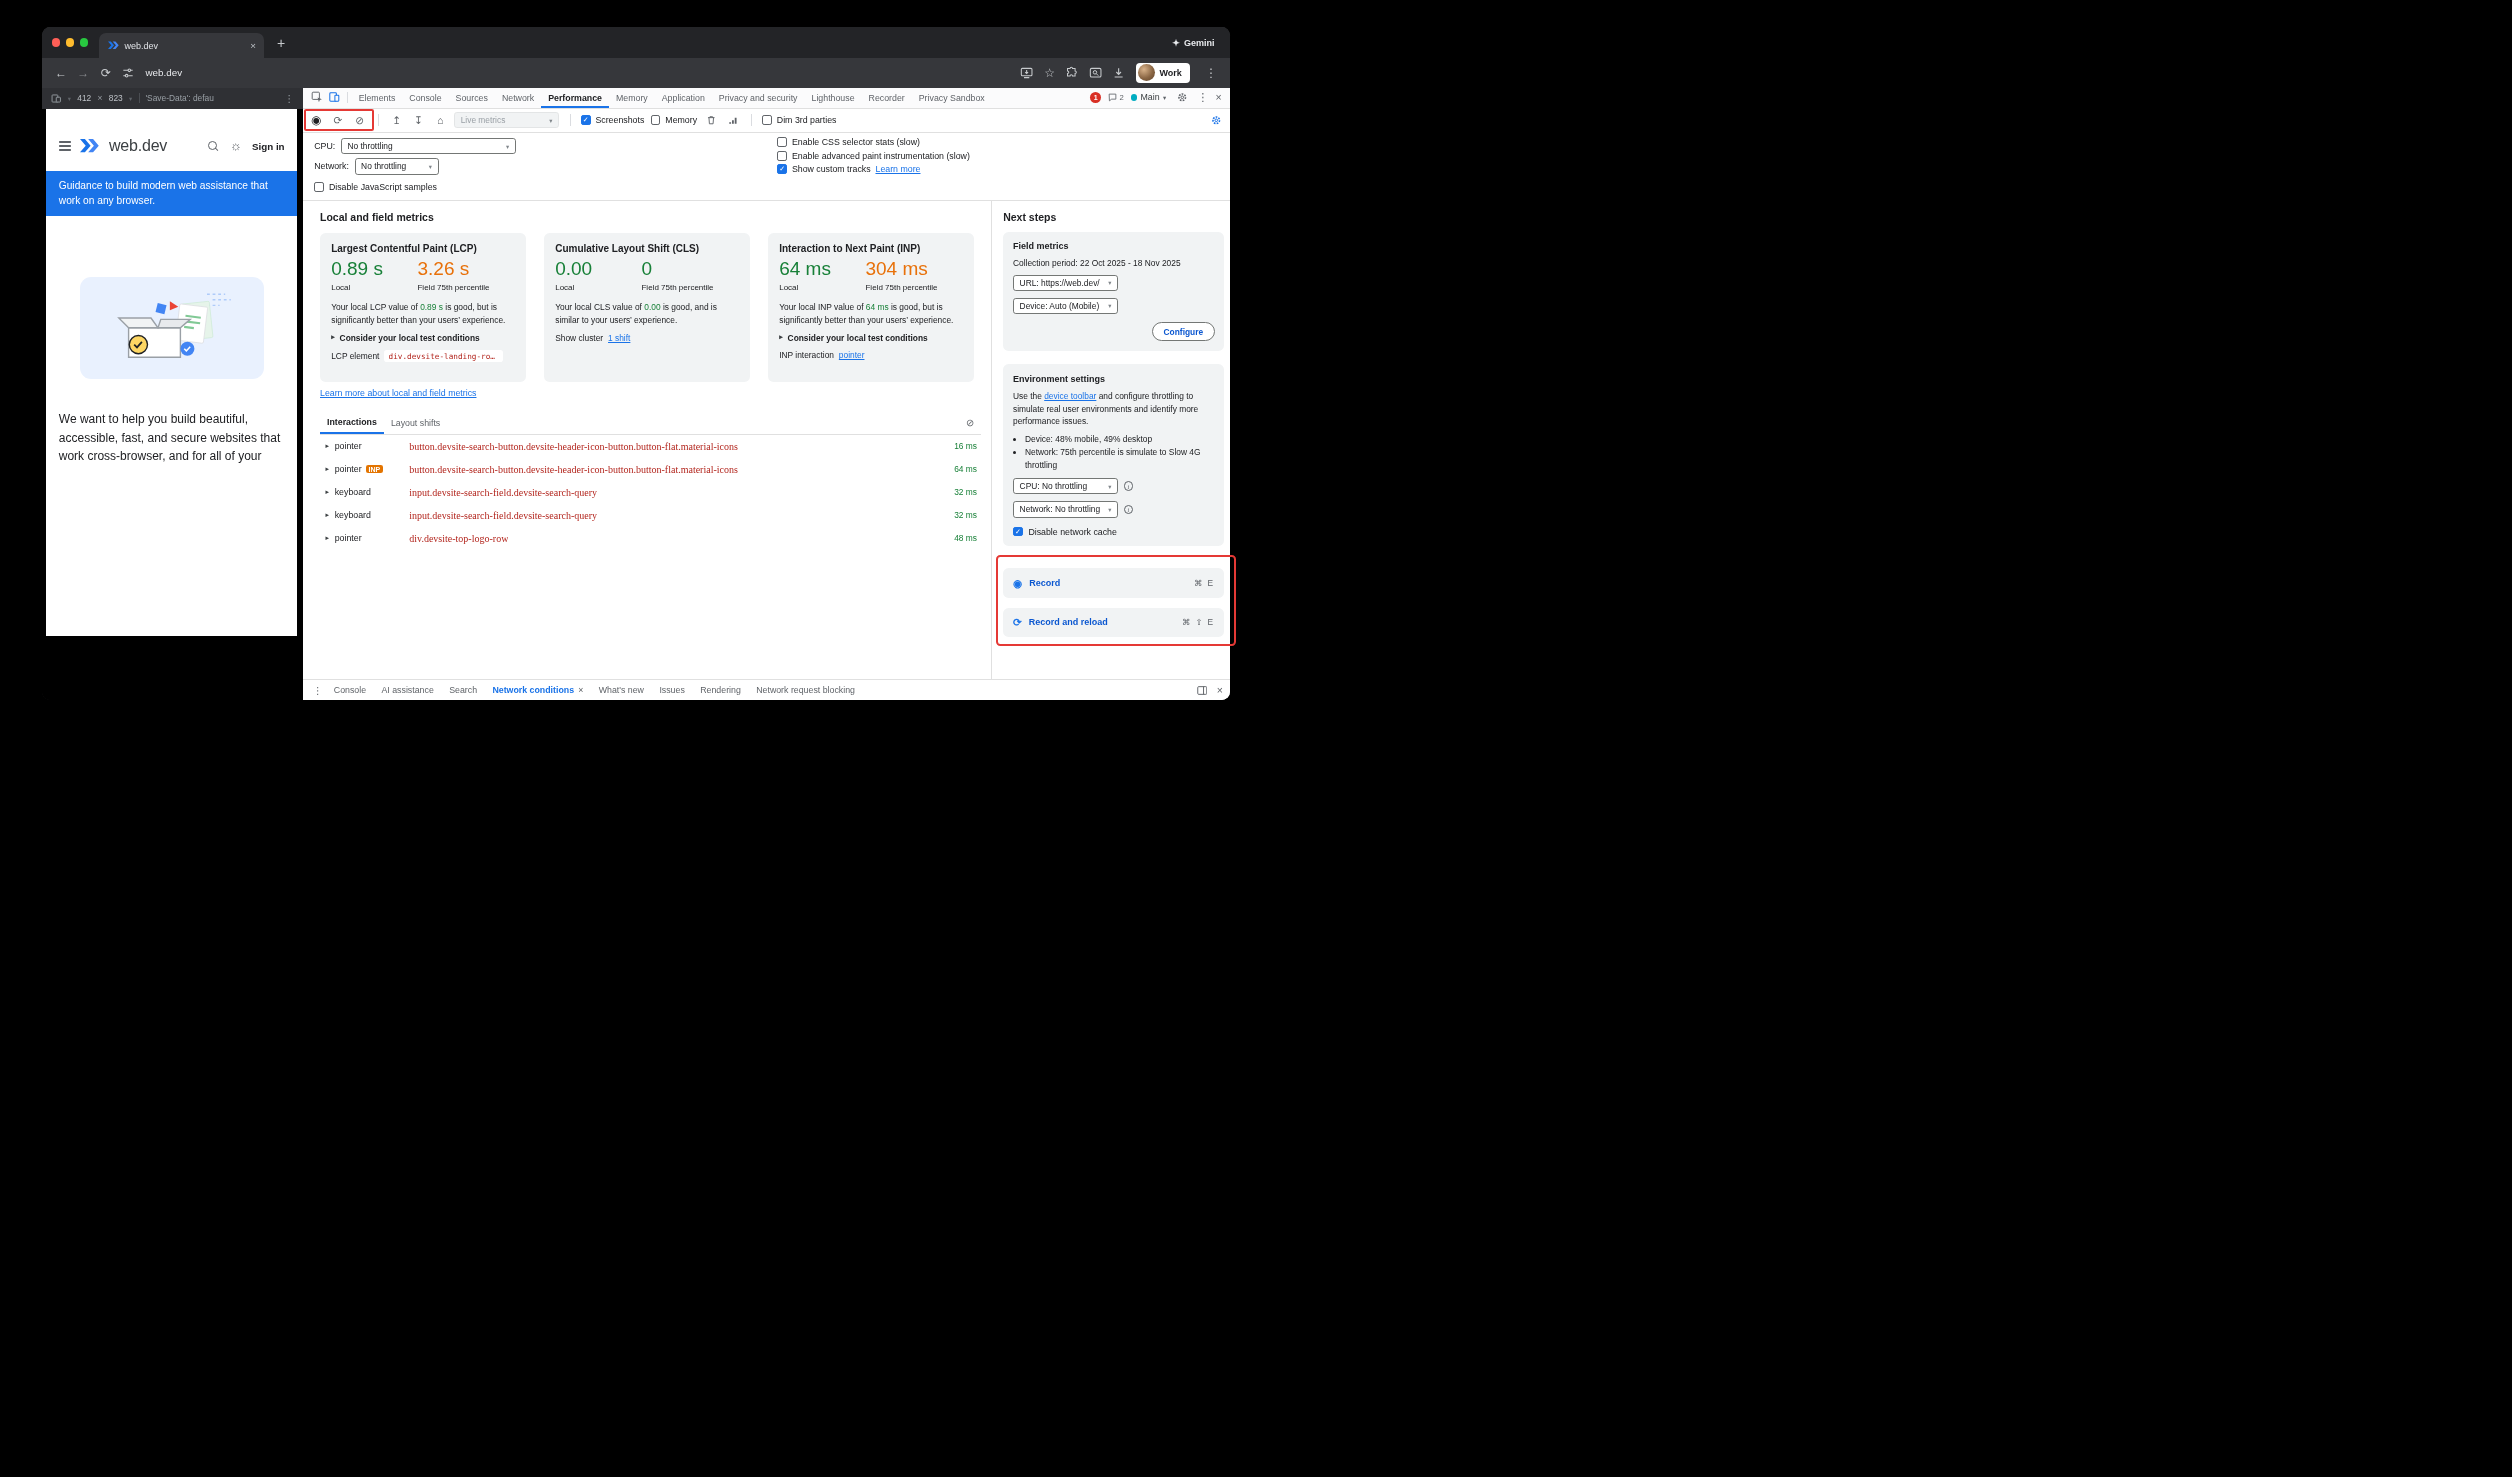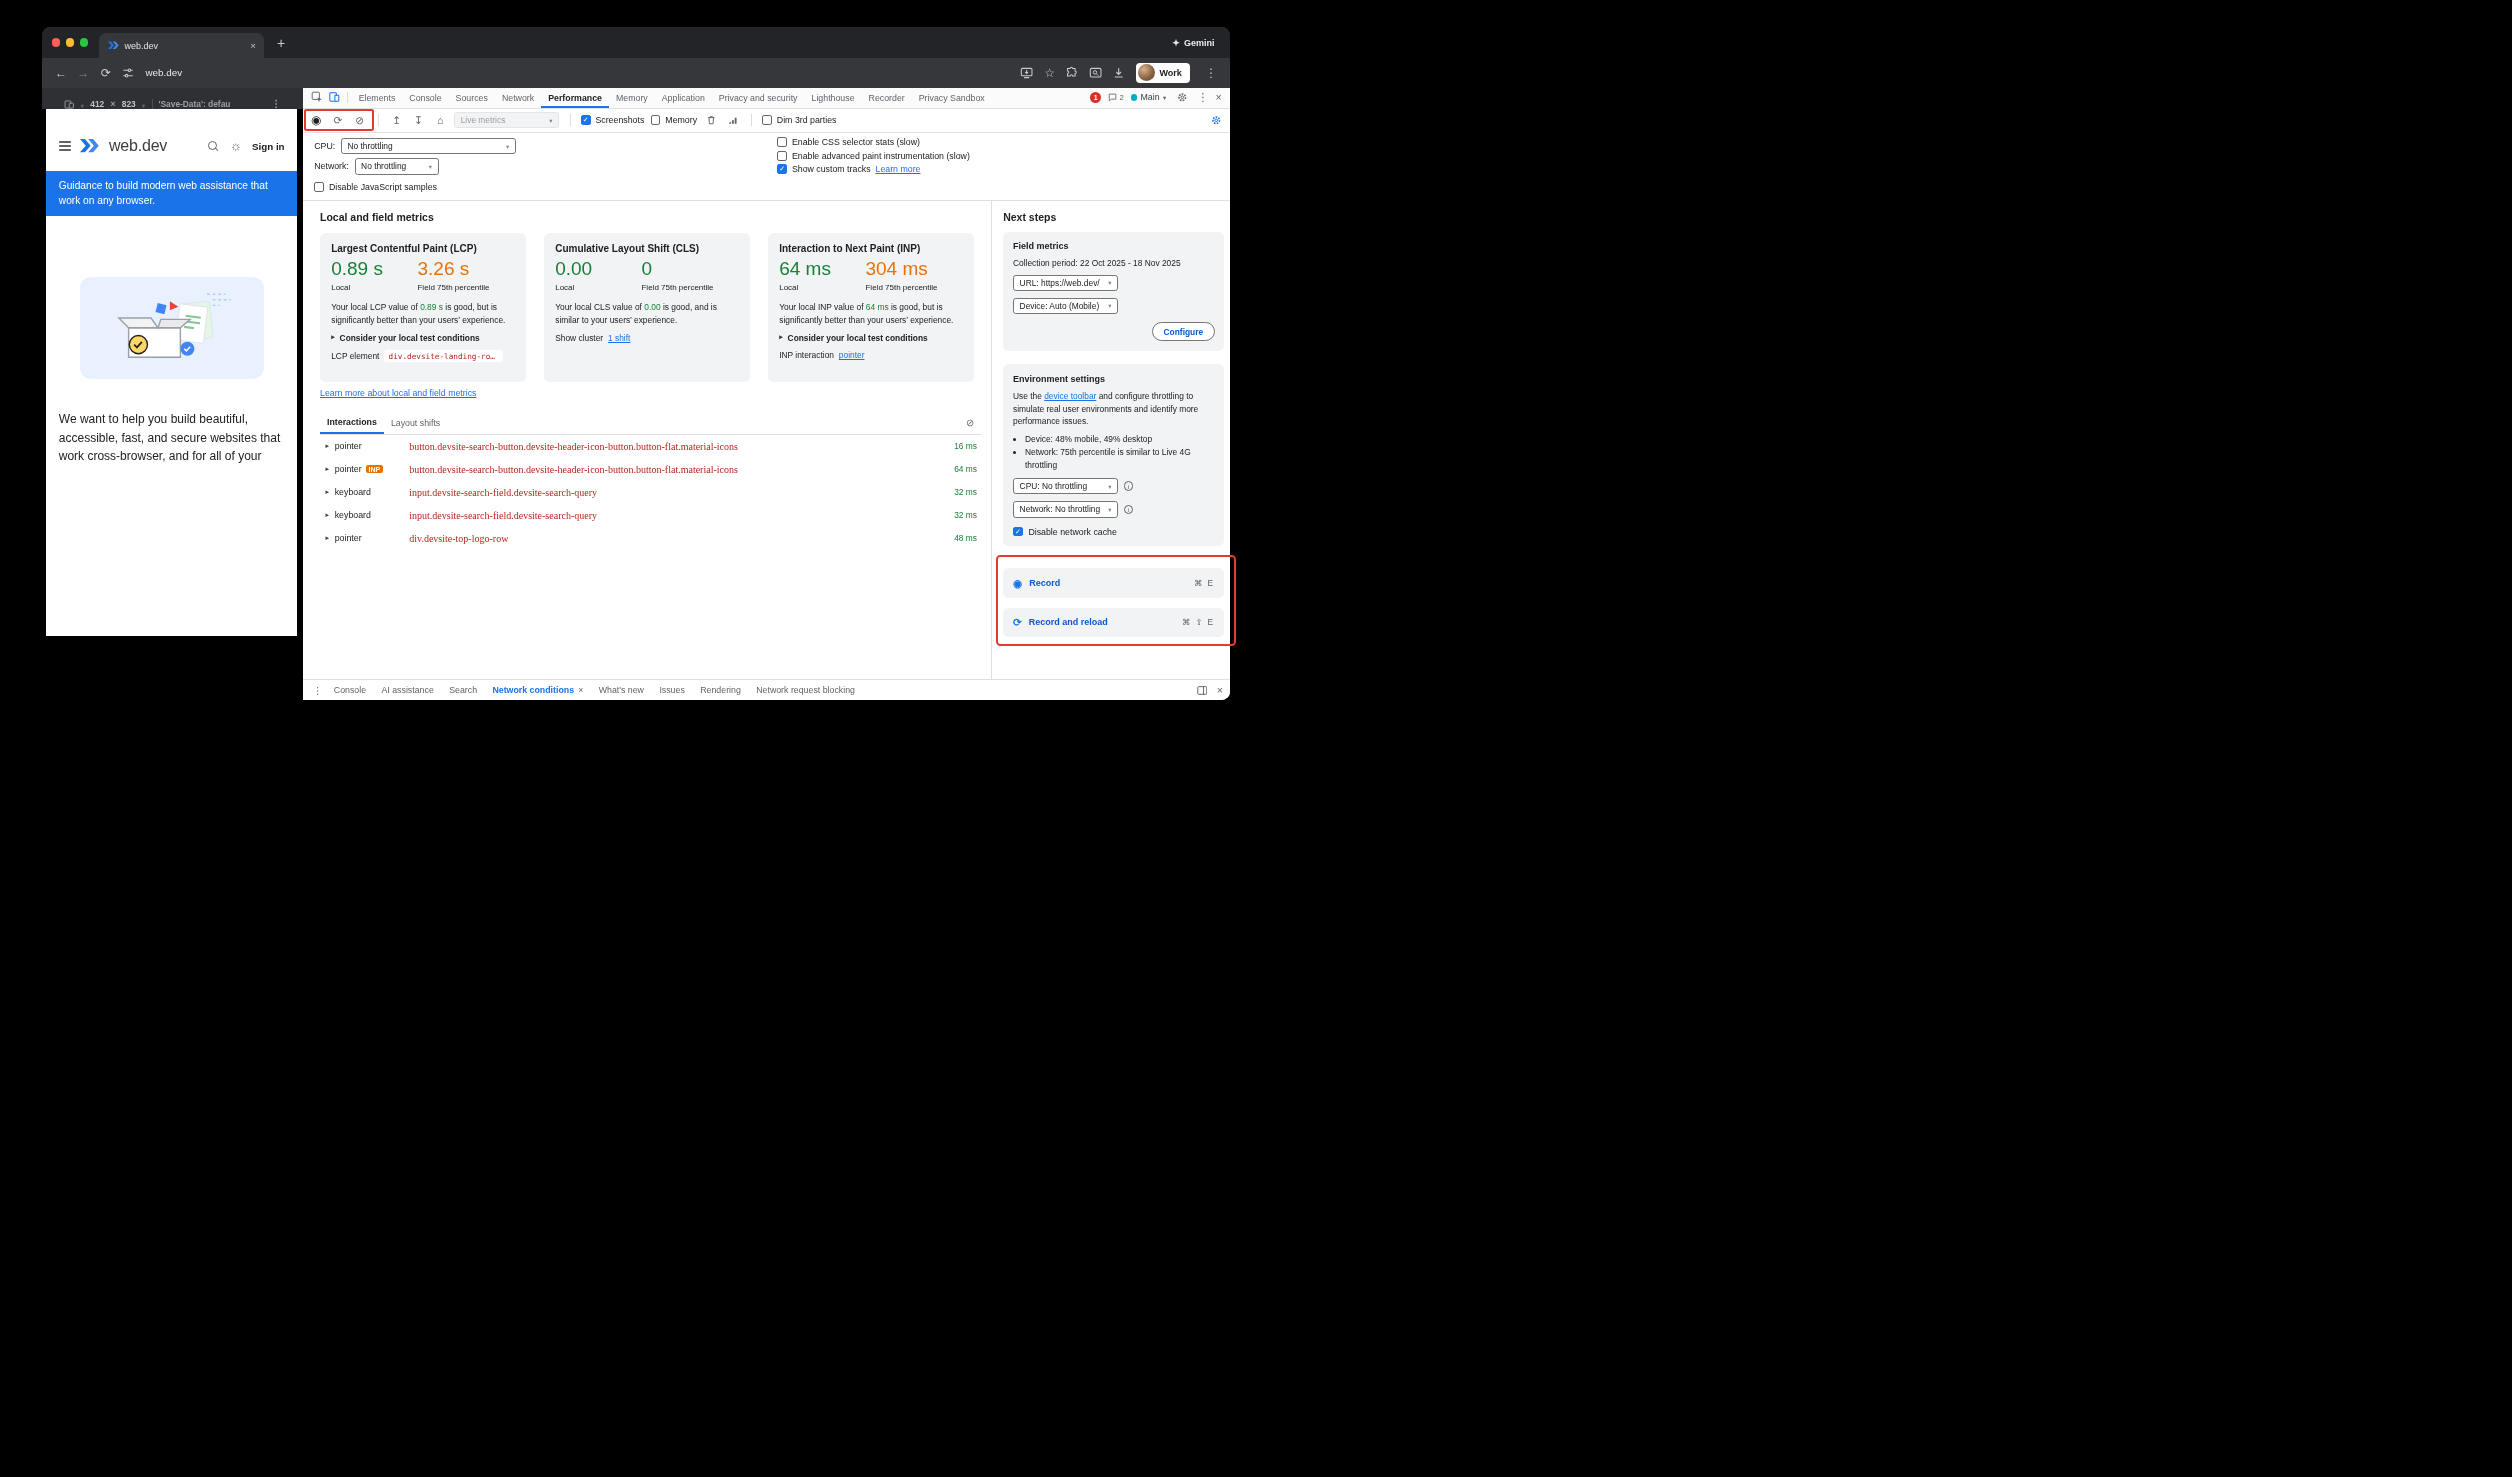--- a/index.html
+++ b/index.html
@@ -22,21 +22,21 @@
   .nav-ico{width:21px;height:21px;display:flex;align-items:center;justify-content:center;font-size:12px;border-radius:50%;}
   .dim-ico{color:#87898d;}
   .url{color:#e8eaed;font-size:9.8px;margin-left:5.6px;}
   .tb-right{margin-left:auto;display:flex;align-items:center;gap:10.5px;}
   .avatar{width:17px;height:17px;border-radius:50%;background:radial-gradient(circle at 35% 32%,#d8b28a,#8a6644 55%,#5d4128 100%);flex:0 0 auto;}
   .profile-pill{height:19.6px;background:#fff;border-radius:4px;display:flex;align-items:center;gap:4.2px;padding:1.4px 8.4px 1.4px 2.1px;color:#202124;font-size:9px;font-weight:700;}
   .glyph{display:inline-flex;align-items:center;justify-content:center;}
   
   .mainrow{flex:1;display:flex;min-height:0;background:#000;}
   .viewport-col{width:261px;display:flex;flex-direction:column;background:#000;flex:0 0 auto;}
-  .devicebar{height:21px;background:#2f3034;display:flex;align-items:flex-end;gap:6.3px;padding:0 22px;color:#9aa0a6;font-size:8.4px;flex:0 0 auto;font-weight:bold;}
+  .devicebar{height:21px;background:#2f3034;display:flex;align-items:center;gap:6.3px;padding:0 9px;color:#9aa0a6;font-size:8.4px;flex:0 0 auto;}
   .devicebar .dim{color:#bdc1c6;}
   .dv-sep{width:0.7px;height:9.8px;background:#4a4d52;}
   .dv-throttle{max-width:91px;white-space:nowrap;overflow:hidden;}
   .devicebar .kebab{margin-left:auto;font-size:9.8px;}
   .page{width:251px;margin-left:4.2px;background:#fff;height:527px;overflow:hidden;flex:0 0 auto;}
   .vp-filler{flex:1;background:#000;}
   
   .page-header{margin-top:18px;height:39px;display:flex;align-items:center;gap:9px;padding:0 12.6px;}
   .burger{display:flex;flex-direction:column;gap:2.8px;width:12.6px;}
   .burger i{height:1.4px;background:#5f6368;border-radius:0.7px;}
@@ -564,21 +564,21 @@
               <div class="configure">
                 <button class="cfg-btn">Configure</button>
               </div>
             </div>
 
             <div class="scard" style="margin-top:12.6px;">
               <h4>Environment settings</h4>
               <div class="env-p"><span>Use the </span><span class="link">device toolbar</span><span> and configure throttling to simulate real user environments and identify more performance issues.</span></div>
               <ul class="env-ul">
                 <li>Device: 48% mobile, 49% desktop</li>
-                <li>Network: 75th percentile is similar to Live 4G throttling</li>
+                <li>Network: 75th percentile is simulate to Slow 4G throttling</li>
               </ul>
               <div class="srow2">
                 <span class="sel sb-sel">
                   <span>CPU: No throttling</span>
                   <span class="caret">▾</span>
                 </span>
                 <span class="info">i</span>
               </div>
               <div class="srow2">
                 <span class="sel sb-sel">

